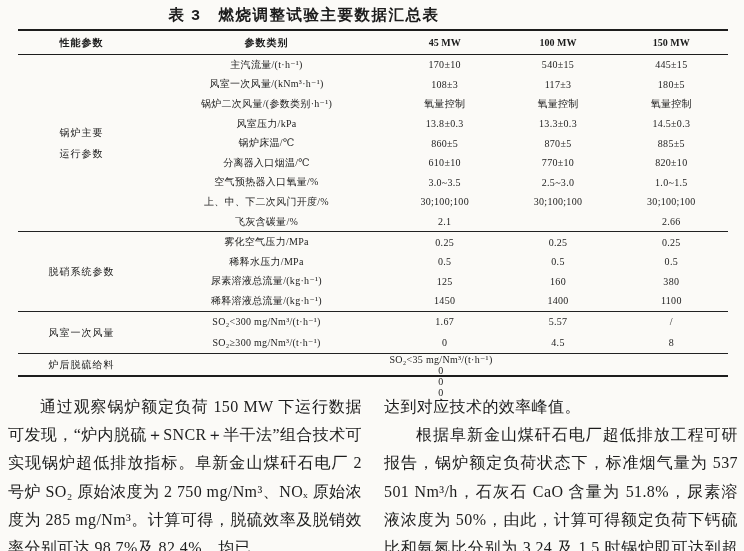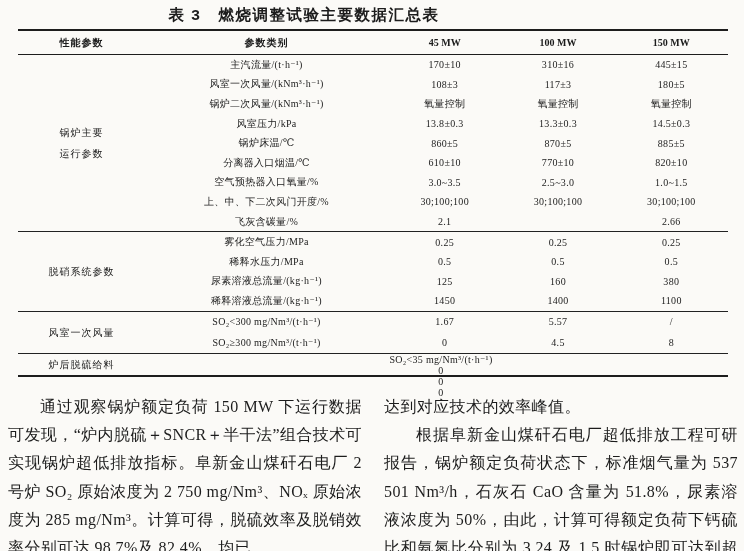--- a/index.html
+++ b/index.html
@@ -75,31 +75,31 @@
       <div class="hc lat w-val">150 MW</div>
     </div>
 
     <div class="tgroup g0">
       <div class="glabel">锅炉主要
 运行参数</div>
       <div class="grows">
         <div class="trow">
           <div class="cell w-param">主汽流量/(t·h⁻¹)</div>
           <div class="cell w-val">170±10</div>
-          <div class="cell w-val">310±16</div>
+          <div class="cell w-val">540±15</div>
           <div class="cell w-val">445±15</div>
         </div>
         <div class="trow">
           <div class="cell w-param">风室一次风量/(kNm³·h⁻¹)</div>
           <div class="cell w-val">108±3</div>
           <div class="cell w-val">117±3</div>
           <div class="cell w-val">180±5</div>
         </div>
         <div class="trow">
-          <div class="cell w-param">锅炉二次风量/(kNm³·h⁻¹)</div>
+          <div class="cell w-param">锅炉二次风量/(参数类别·h⁻¹)</div>
           <div class="cell w-val">氧量控制</div>
           <div class="cell w-val">氧量控制</div>
           <div class="cell w-val">氧量控制</div>
         </div>
         <div class="trow">
           <div class="cell w-param">风室压力/kPa</div>
           <div class="cell w-val">13.8±0.3</div>
           <div class="cell w-val">13.3±0.3</div>
           <div class="cell w-val">14.5±0.3</div>
         </div>

